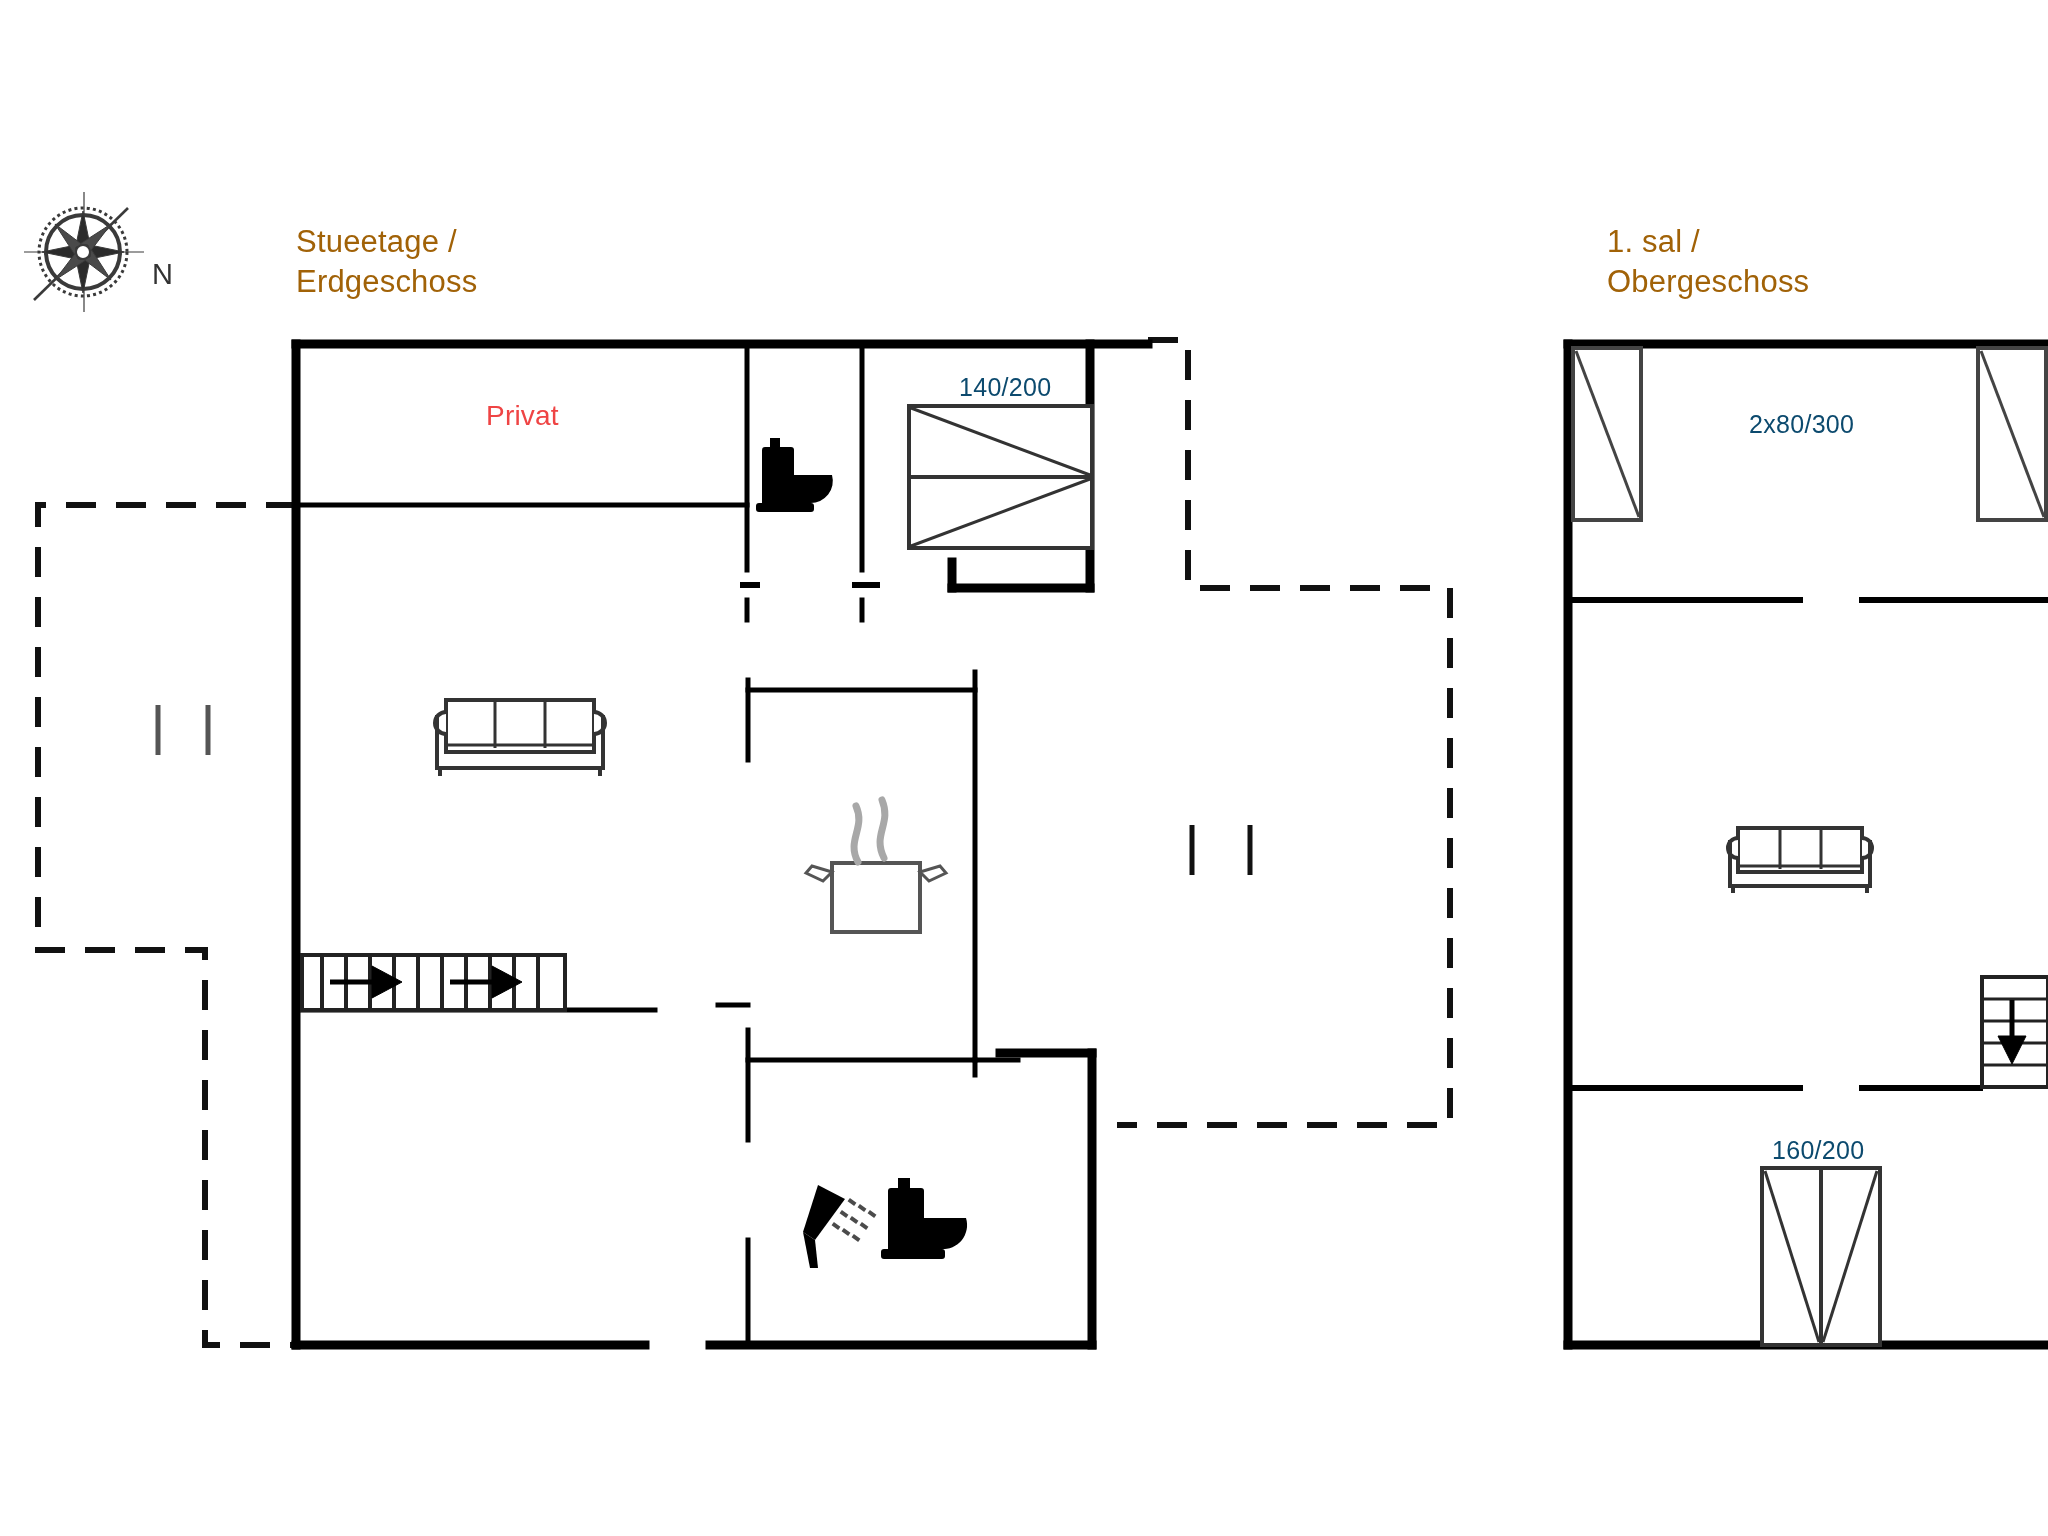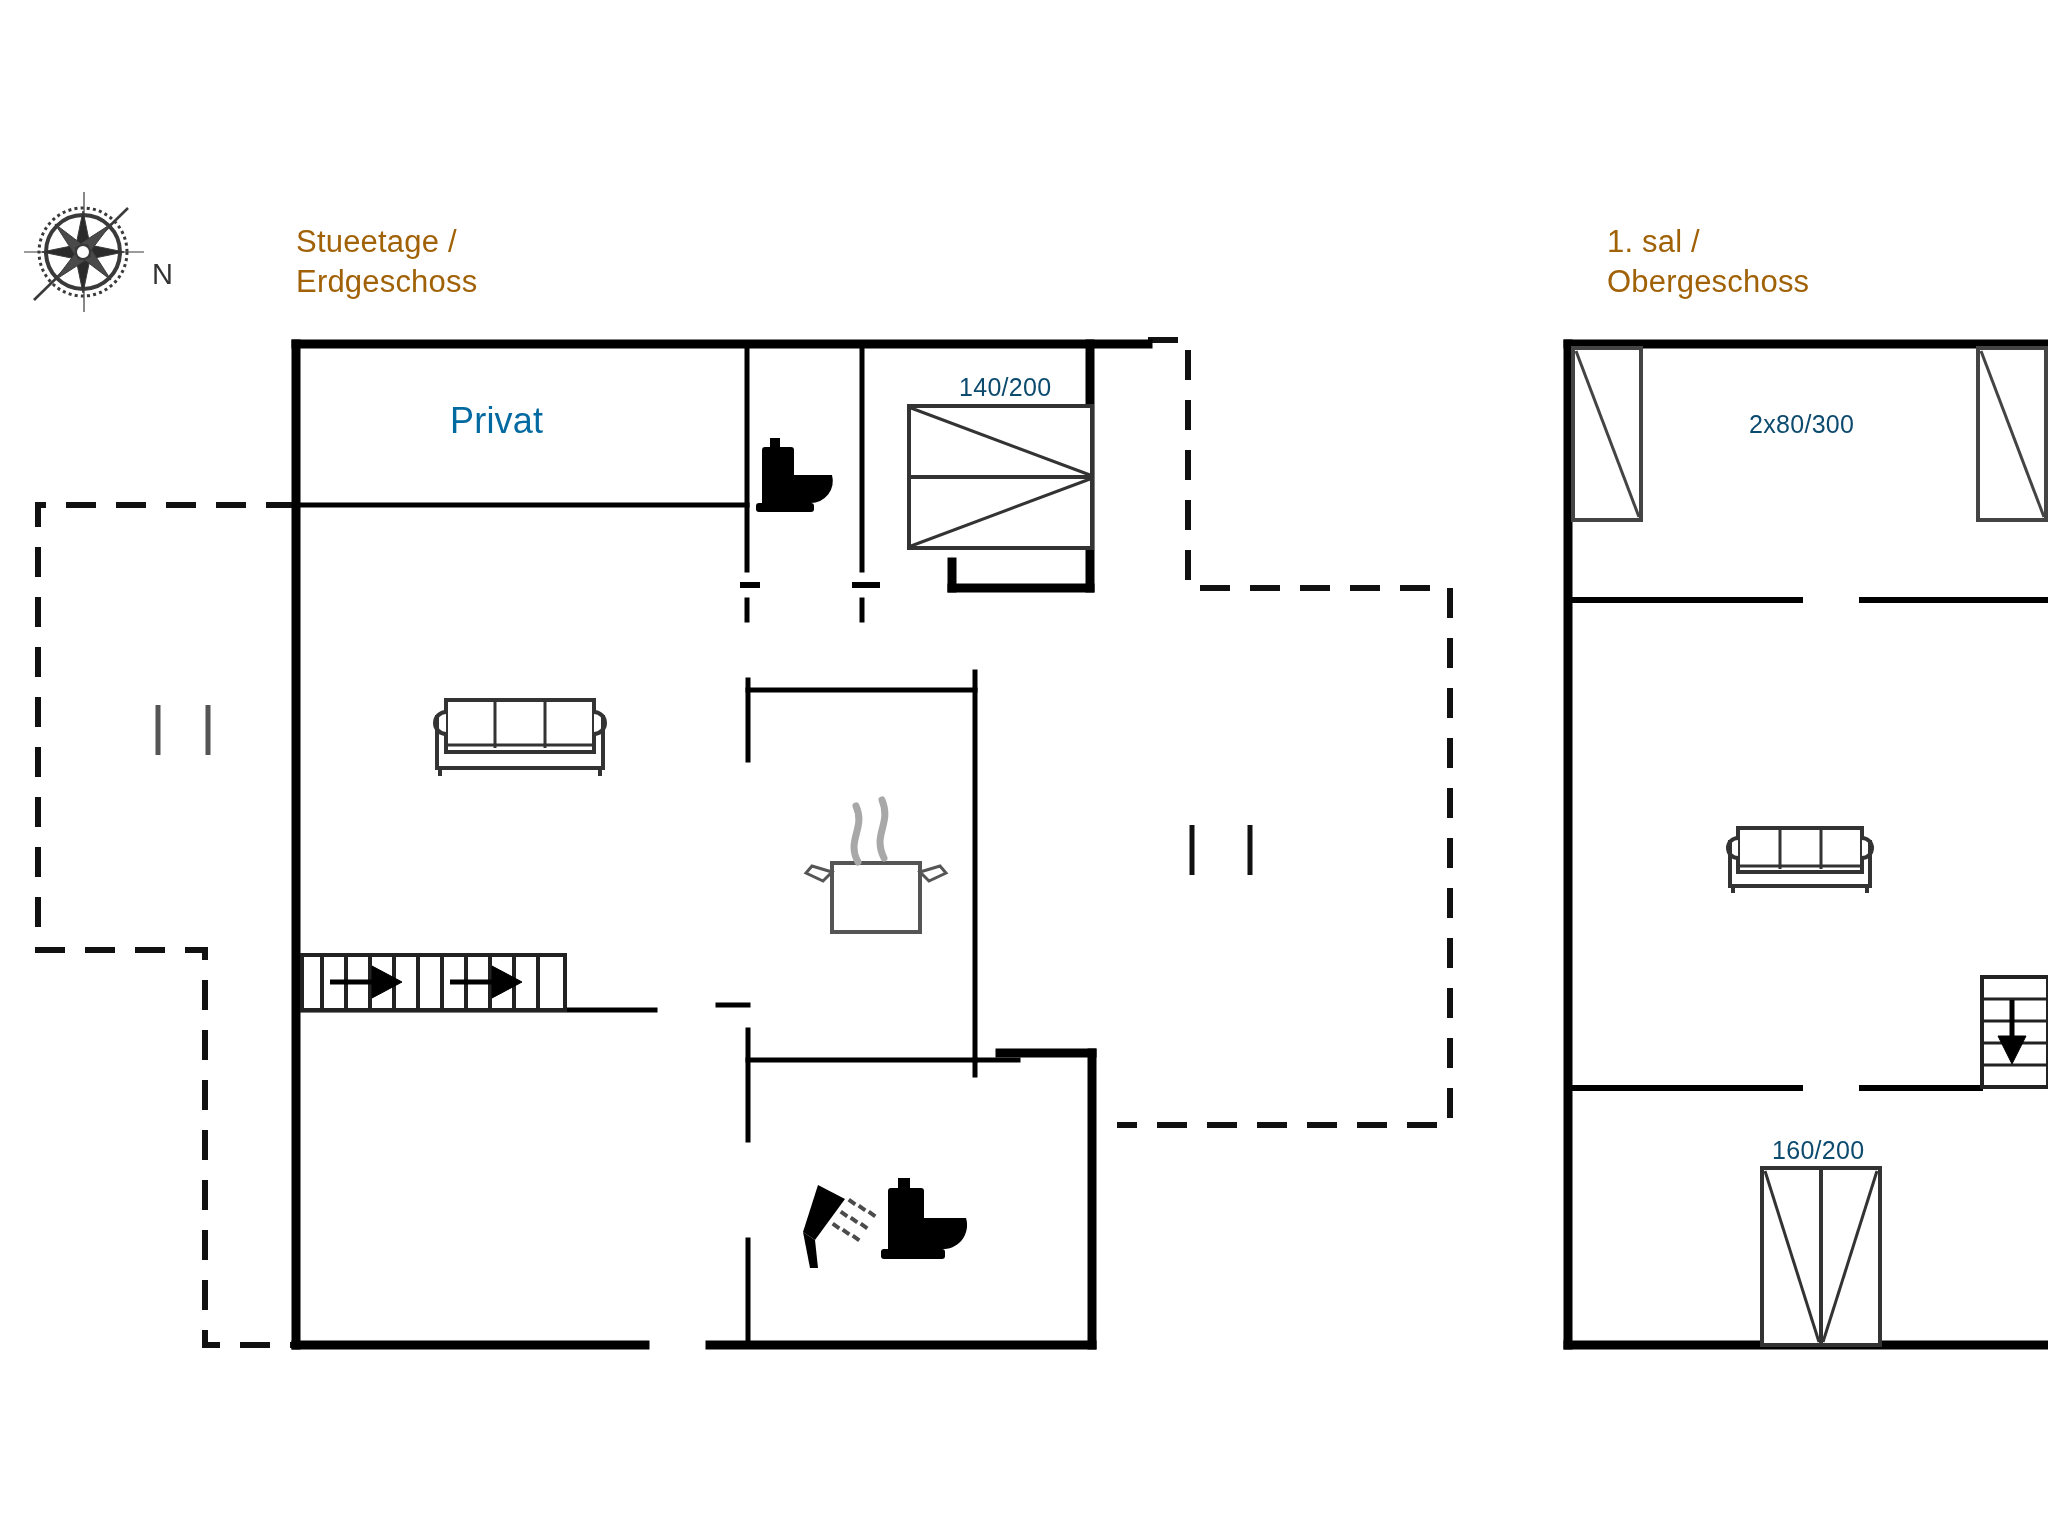--- a/index.html
+++ b/index.html
@@ -33,23 +33,24 @@
     line-height: 1.28;
     white-space: pre-line;
     letter-spacing: 0.2px;
   }
   #title-ground { left: 296px; top: 222px; }
   #title-upper  { left: 1573px; top: 222px; margin-left: 34px; }
 
   .room-label {
     position: absolute;
     font-family: "Liberation Sans", sans-serif;
-    font-size: 36px;
-    color: #0369a1;
+    font-size: 28px;
+    color: #ef4444;
     letter-spacing: 0.2px;
+    margin-left: 36px;
   }
   #label-privat { left: 450px; top: 400px; }
 
   .bed-label {
     position: absolute;
     font-family: "Liberation Sans", sans-serif;
     font-size: 25px;
     color: #0c4a6e;
     letter-spacing: 0.3px;
   }

